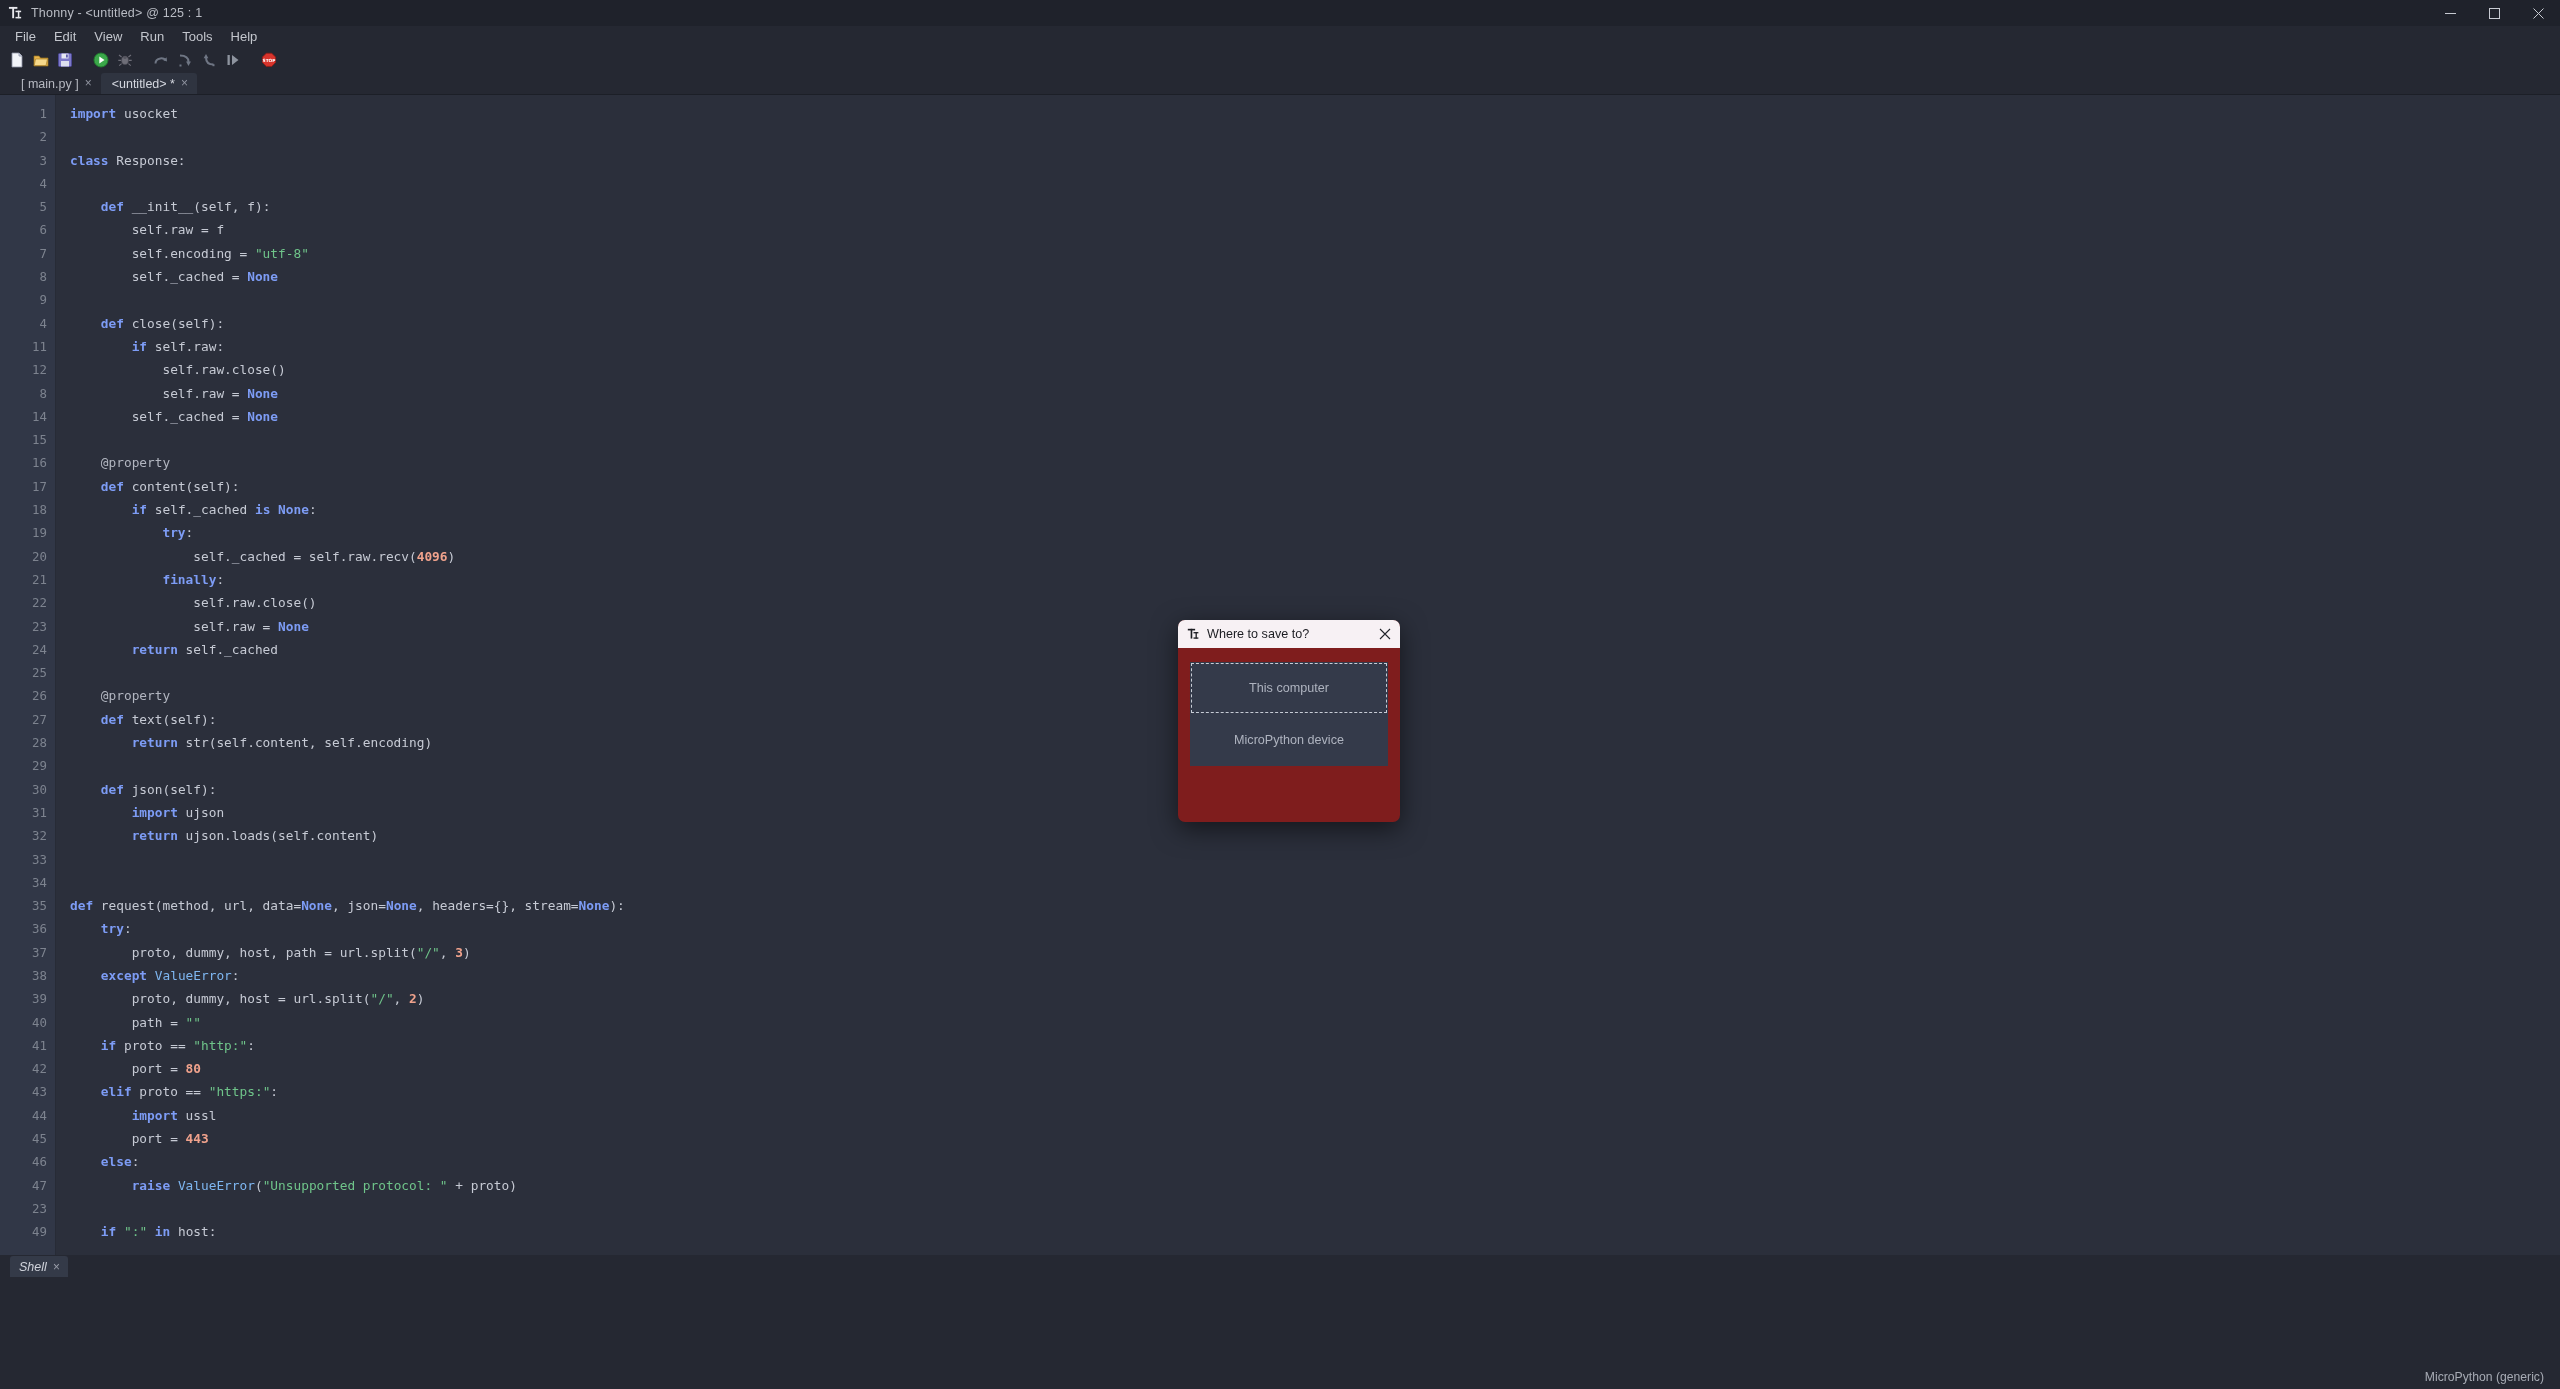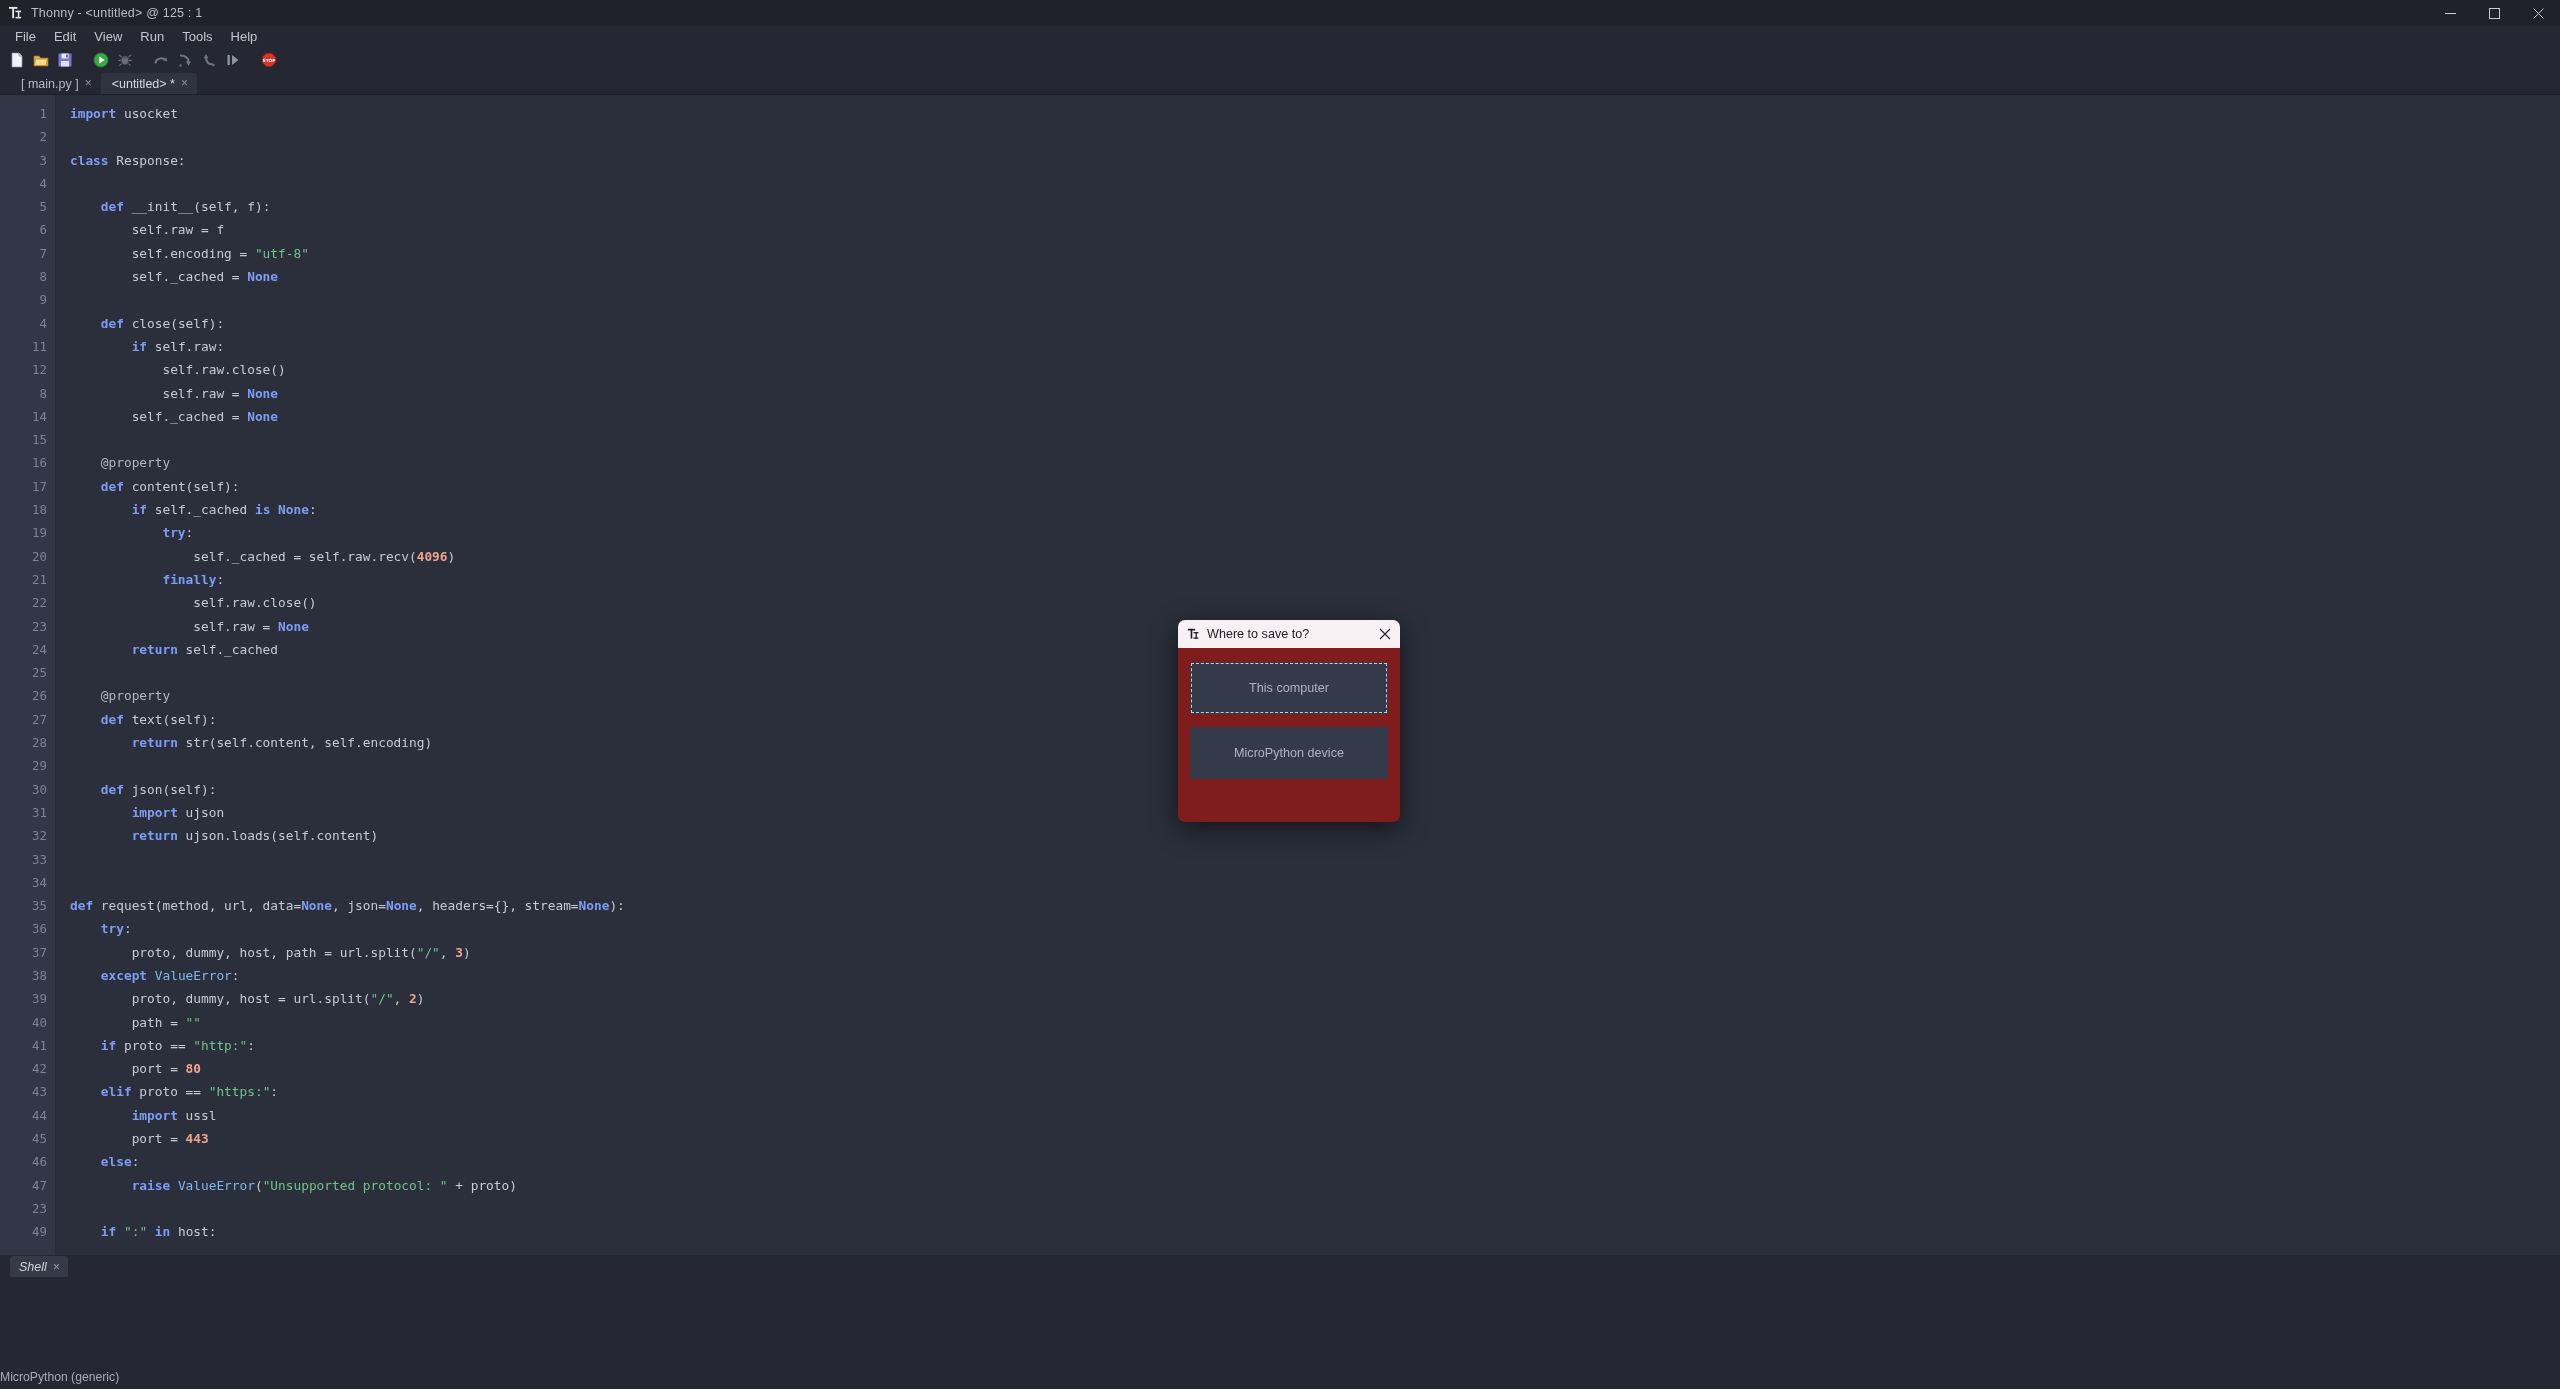--- a/index.html
+++ b/index.html
@@ -167,21 +167,21 @@
     overflow:hidden;
   }
   .sh-link{ color:#8fb6d8; text-decoration:underline; }
   .sh-err{ color:#e5566f; }
   .sh-prompt{ color:#9aa0ad; }
 
   
   .statusbar{
     height:24px; flex:0 0 24px;
     background:#252832;
-    display:flex; align-items:center; justify-content:flex-start;
+    display:flex; align-items:center; justify-content:flex-end;
     padding-right:16px;
     font-size:12.2px; color:#a7abb4;
   }
 
   
   .dialog{
     position:absolute;
     left:1178px; top:620px;
     width:222px; height:202px;
     background:#7f1d1d;
@@ -201,21 +201,21 @@
   .dlg-ttext{ font-size:12.6px; color:#1c1d22; white-space:nowrap;}
   .dlg-close{
     position:absolute; right:5px; top:4px;
     width:20px;height:20px;
     display:flex;align-items:center;justify-content:center;
     color:#22242b;
   }
   .dlg-body{
     flex:1 1 auto;
     padding:14px 12px 12px 12px;
-    display:flex; flex-direction:column; gap:13px;
+    display:flex; flex-direction:column; 
   }
   .dlg-btn{
     height:52px;
     background:#343a4a;
     color:#aeb3bf;
     font-size:12.6px;
     display:flex; align-items:center; justify-content:center;
     border:none;
     font-family:"Liberation Sans", sans-serif;
   }

